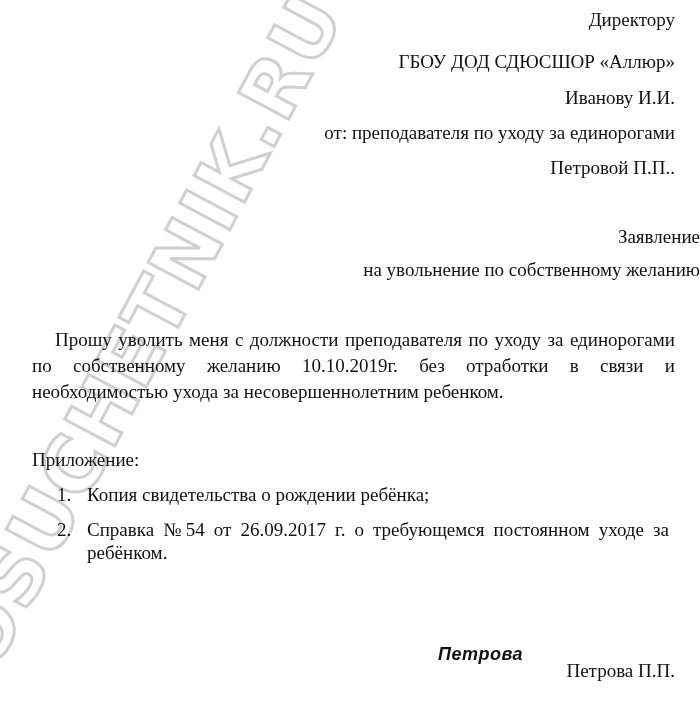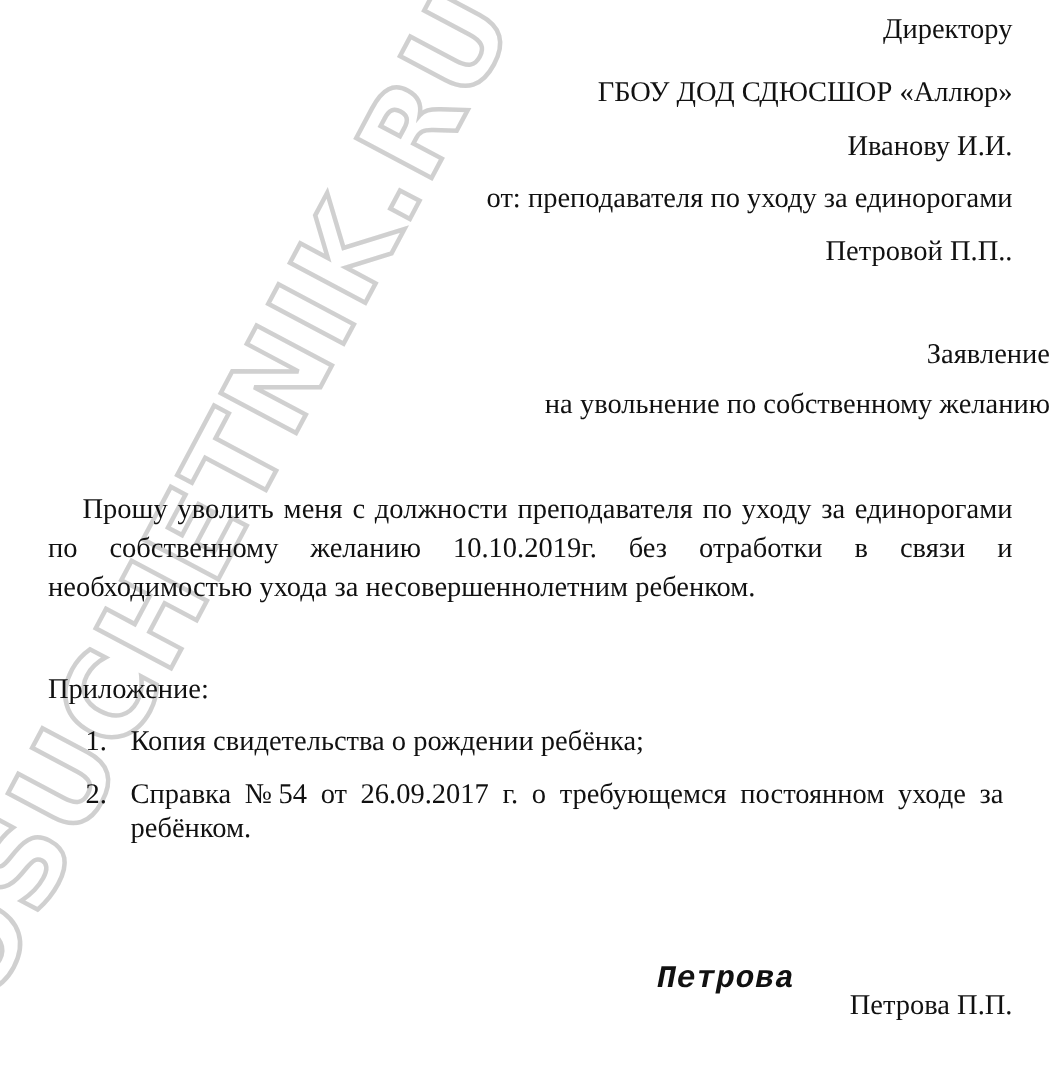--- a/index.html
+++ b/index.html
@@ -6,21 +6,21 @@
   body {
     width: 700px; height: 719px; overflow: hidden; position: relative;
     background: #ffffff; color: #111111;
     font-family: "Liberation Serif", serif;
   }
   .page { position: absolute; inset: 0; }
   .line { position: absolute; white-space: nowrap; font-size: 19px; line-height: 22px; }
   .r { right: 25px; text-align: left; }
   .c { left: 0; right: 0; text-align: right; margin-left: 19px; }
   .just { left: 32px; right: 25px; text-align: justify; text-align-last: justify; }
-  .sig { font-family: Liberation Mono, monospace; font-style: italic; font-weight: bold; font-size: 21px; letter-spacing: 0.5px; }
+  .sig { font-family: Liberation Sans, sans-serif; font-style: italic; font-weight: bold; font-size: 18px; letter-spacing: 0.5px; }
   .wm {
     position: absolute; left: 130px; top: 360px;
     transform: translate(-50%,-50%) rotate(-62deg);
     font-family: "DejaVu Sans", sans-serif; font-weight: bold; font-size: 78px;
     color: transparent; -webkit-text-stroke: 3px rgba(170,170,170,0.55);
     white-space: nowrap; letter-spacing: 2px; pointer-events: none;
     transform-origin: center;
   }
 </style>
 </head>

